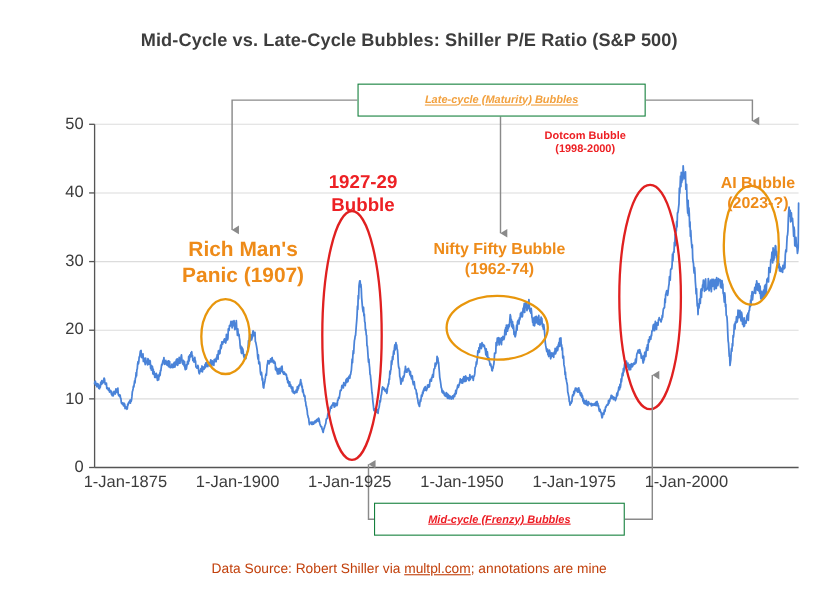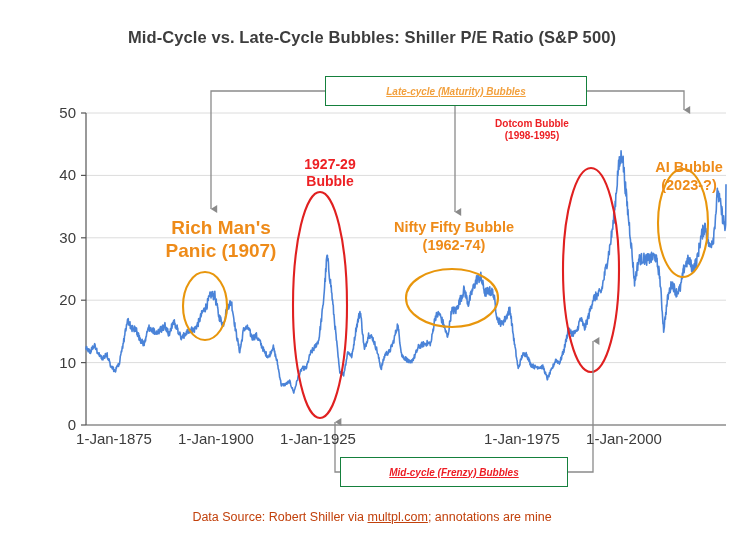--- a/index.html
+++ b/index.html
@@ -46,21 +46,21 @@
     position:absolute;
     text-align:center;
     font-weight:bold;
     line-height:1.22;
     white-space:nowrap;
   }
   .annot.orange{color:#EE8B19;}
   .annot.red{color:#ED2024;}
 
   #annot-rich-mans-panic{left:150px;top:216px;width:142px;font-size:19px;}
-  #annot-1927-29{left:268px;top:156px;width:124px;font-size:14px;}
+  #annot-1927-29{left:268px;top:156px;width:124px;font-size:17px;}
   #annot-nifty-fifty{left:370px;top:219px;width:168px;font-size:14.5px;}
   #annot-dotcom{left:452px;top:118px;width:160px;font-size:10px;}
   #annot-ai{left:634px;top:121px;width:110px;font-size:14.5px;margin-top:38px;}
 
   .caption{
     position:absolute;left:0;top:510px;width:744px;
     text-align:center;font-size:12.5px;color:#c2410c;
   }
   .caption u{text-decoration:underline;}
 </style>
@@ -127,20 +127,21 @@
   <div class="axlabel ylabel" style="left:34px;top:104px;width:42px;">50</div>
   <div class="axlabel ylabel" style="left:34px;top:166px;width:42px;">40</div>
   <div class="axlabel ylabel" style="left:34px;top:229px;width:42px;">30</div>
   <div class="axlabel ylabel" style="left:34px;top:291px;width:42px;">20</div>
   <div class="axlabel ylabel" style="left:34px;top:354px;width:42px;">10</div>
   <div class="axlabel ylabel" style="left:34px;top:416px;width:42px;">0</div>
 
   <div class="axlabel xlabel" style="left:44px;top:430px;width:140px;">1-Jan-1875</div>
   <div class="axlabel xlabel" style="left:146px;top:430px;width:140px;">1-Jan-1900</div>
   <div class="axlabel xlabel" style="left:248px;top:430px;width:140px;">1-Jan-1925</div>
+  <div class="axlabel xlabel" style="left:350px;top:430px;width:140px;">1-Jan-1950</div>
   <div class="axlabel xlabel" style="left:452px;top:430px;width:140px;">1-Jan-1975</div>
   <div class="axlabel xlabel" style="left:554px;top:430px;width:140px;">1-Jan-2000</div>
 
   <div class="callout" id="late-cycle-box">Late-cycle (Maturity) Bubbles</div>
   <div class="callout" id="mid-cycle-box">Mid-cycle (Frenzy) Bubbles</div>
 
   <div class="annot orange" id="annot-rich-mans-panic">
     <div>Rich Man's</div>
     <div>Panic (1907)</div>
   </div>
@@ -150,21 +151,21 @@
     <div>Bubble</div>
   </div>
 
   <div class="annot orange" id="annot-nifty-fifty">
     <div>Nifty Fifty Bubble</div>
     <div>(1962-74)</div>
   </div>
 
   <div class="annot red" id="annot-dotcom">
     <div>Dotcom Bubble</div>
-    <div>(1998-1995)</div>
+    <div>(1998-2000)</div>
   </div>
 
   <div class="annot orange" id="annot-ai">
     <div>AI Bubble</div>
     <div>(2023-?)</div>
   </div>
 
   <div class="caption"><span>Data Source: Robert Shiller via </span><u>multpl.com</u><span>; annotations are mine</span></div>
 
 </div>

